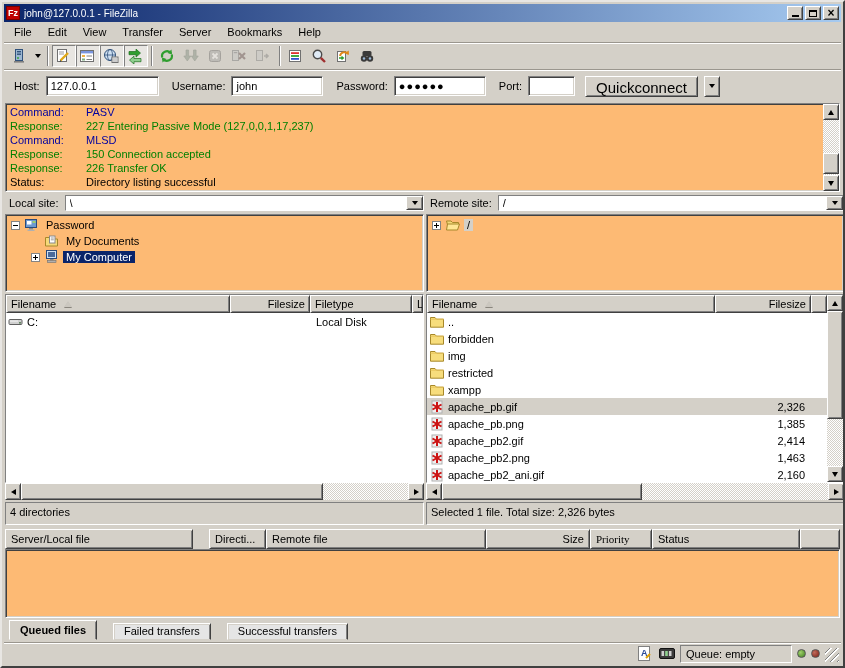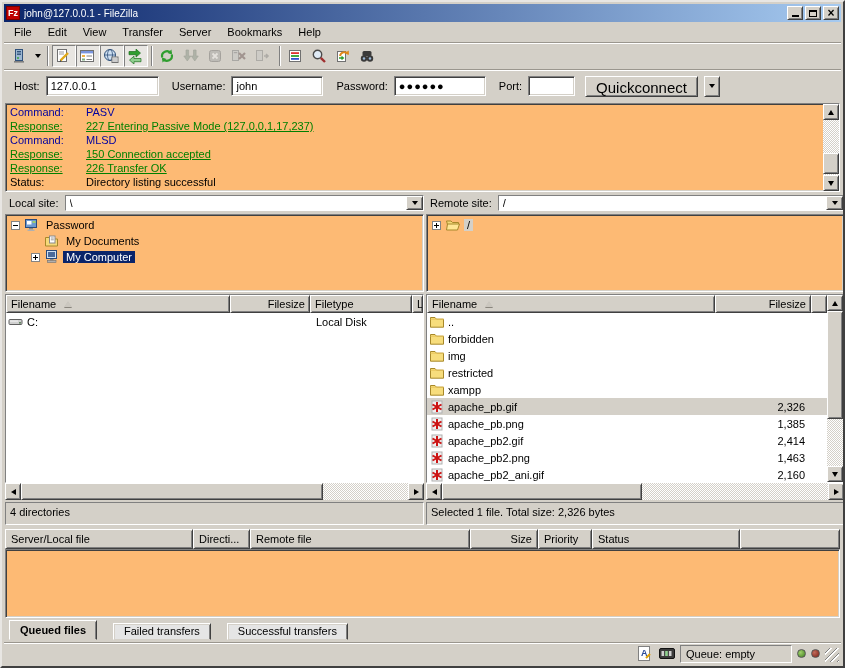--- a/index.html
+++ b/index.html
@@ -62,21 +62,21 @@
   .qc-port { width:47px; }
   .qc-btn { height:21px; padding:2px 10px; font-size:15px; }
   .qc-drop { width:16px; height:21px; display:flex; align-items:center; justify-content:center; }
 
   
   .logpanel { position:absolute; left:3px; top:101px; right:3px; height:89px; display:flex; }
   .log-body { flex:1; overflow:hidden; padding:1px 0 0 4px; }
   .log-row { height:14px; line-height:14px; display:flex; white-space:nowrap; }
   .log-label { width:76px; flex:none; }
   .k-command { color:#0000a0; }
-  .k-response { color:#008000;text-decoration:underline; }
+  .k-response { color:#008000; }
   .k-status { color:#000; }
 
   
   .vscroll { width:16px; flex:none; position:relative;
     background:#e9e7e2;
     background-image:repeating-conic-gradient(#ffffff 0 25%, #d4d0c8 0 50%);
     background-size:2px 2px; }
   .sb-btn { position:absolute; left:0; width:16px; height:16px;
     display:flex; align-items:center; justify-content:center; }
   .sb-thumb { position:absolute; left:0; width:16px; }
@@ -129,23 +129,23 @@
   .rc0 { width:288px; } .rc1 { width:96px; }
   .icon { display:inline-flex; width:16px; height:15px; align-items:center; justify-content:center;
     margin-right:3px; flex:none; }
 
   .pane-status { position:absolute; top:309px; left:0; right:0; bottom:0; background:#d4d0c8;
     padding:3px 4px; border:1px solid; border-color:#808080 #fff #fff #808080; }
 
   
   .queue-hdr { position:absolute; left:3px; top:527px; right:3px; height:20px; display:flex; background:#d4d0c8; }
   .q-col { height:20px; padding:3px 5px; white-space:nowrap; overflow:hidden; }
-  .q-col:nth-child(1){width:188px;} .q-col:nth-child(2){width:57px;}
-  .q-col:nth-child(3){width:220px;} .q-col:nth-child(4){width:68px;text-align:right;}
-  .q-col:nth-child(5){width:54px;} .q-col:nth-child(6){width:148px;}
+  .q-col:nth-child(1){width:188px;} .q-col:nth-child(2){width:57px;margin-left:16px;}
+  .q-col:nth-child(3){width:220px;} .q-col:nth-child(4){width:104px;text-align:right;}
+  .q-col:nth-child(5){width:62px;font-family:Liberation Serif, serif;} .q-col:nth-child(6){width:148px;}
   .q-fill { flex:1; }
   .queue-body { position:absolute; left:3px; top:547px; right:3px; height:69px; }
 
   
   .tabsbar { position:absolute; left:3px; top:617px; right:3px; height:21px; display:flex; align-items:flex-end; gap:16px; padding-left:4px; }
   .tab { padding:3px 10px; border:1px solid; border-color:#fff #404040 #d4d0c8 #fff;
     box-shadow: inset 1px 1px 0 #d4d0c8, inset -1px 0 0 #808080; background:#d4d0c8; height:20px; }
   .tab.active { font-weight:bold; }
   .tab.inactive { height:17px; background:#e5e5e5; padding-top:1px; }
 

